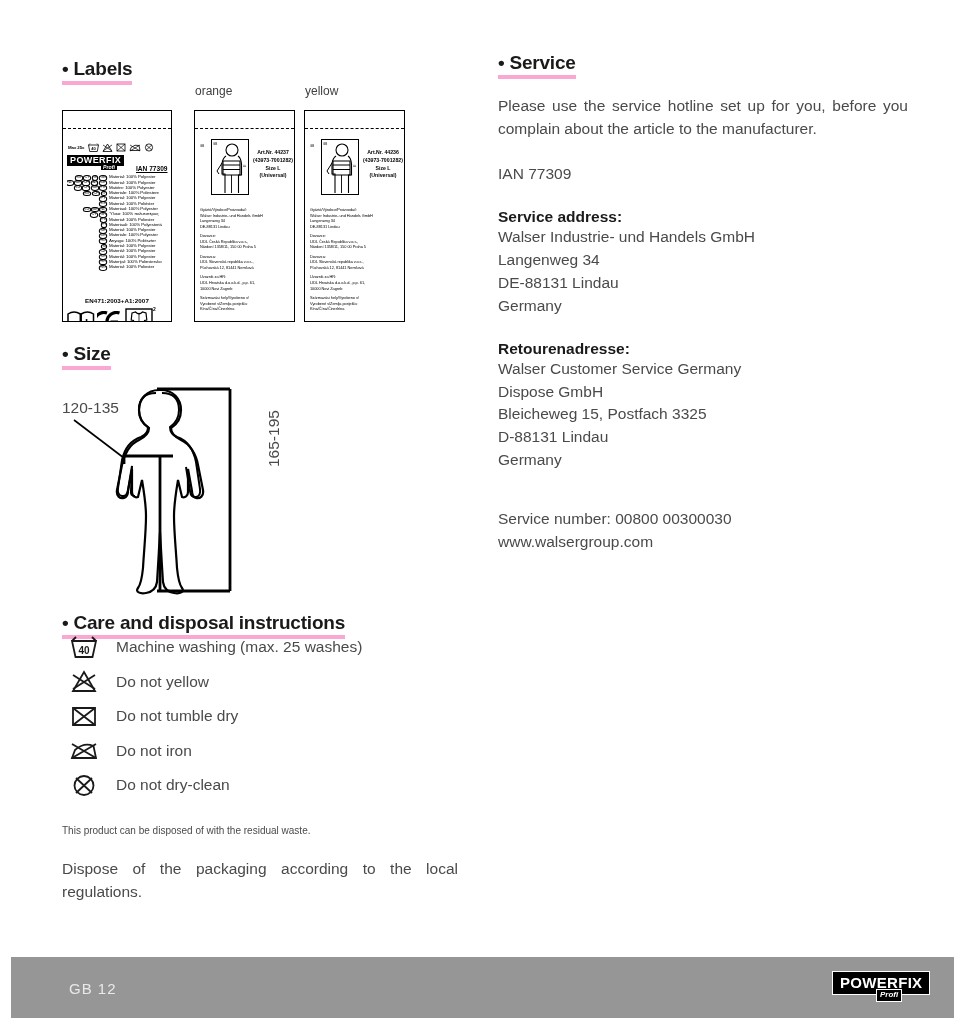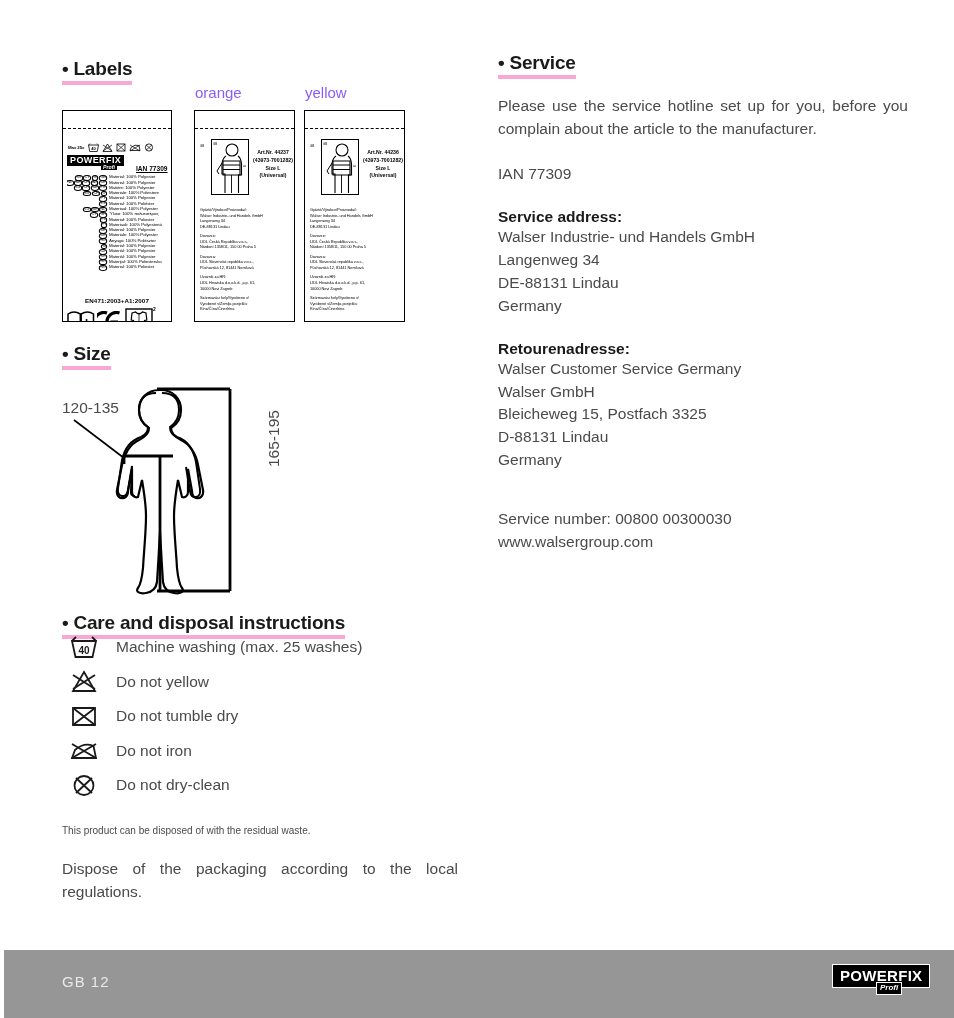--- a/index.html
+++ b/index.html
@@ -57,22 +57,22 @@
   .spacer-md { height: 22px; }
 
   
   .labels-area {
     position: absolute;
     left: 62px; top: 84px;
     width: 410px; height: 250px;
   }
   .color-caption {
     position: absolute;
-    font-size: 15px;
-    color: #8b5cf6;
+    font-size: 12px;
+    color: #404040;
   }
   .label-card {
     position: absolute;
     border: 1px solid #000;
     background: #fff;
     box-sizing: border-box;
     overflow: hidden;
   }
   .fold-line {
     position: absolute;
@@ -265,22 +265,22 @@
     width: 396px;
     font-size: 15.5px;
     line-height: 1.5;
     color: #4a4a4a;
     text-align: justify;
   }
 
   
   .footer {
     position: absolute;
-    left: 4px; right: 0; bottom: 0;
-    height: 68px;
+    left: 11px; right: 0; bottom: 0;
+    height: 61px;
     background: #969696;
   }
   .footer-page {
     position: absolute;
     left: 58px; top: 23px;
     font-size: 15px;
     color: #e9e9e9;
     letter-spacing: 1px;
   }
   .footer-logo {
@@ -701,21 +701,21 @@
     <div class="spacer-md"></div>
     <p class="bold-line">Service address:</p>
     <p class="body-text">Walser Industrie- und Handels GmbH</p>
     <p class="body-text">Langenweg 34</p>
     <p class="body-text">DE-88131 Lindau</p>
     <p class="body-text">Germany</p>
 
     <div class="spacer-md"></div>
     <p class="bold-line">Retourenadresse:</p>
     <p class="body-text">Walser Customer Service Germany</p>
-    <p class="body-text">Walser GmbH</p>
+    <p class="body-text">Dispose GmbH</p>
     <p class="body-text">Bleicheweg 15, Postfach 3325</p>
     <p class="body-text">D-88131 Lindau</p>
     <p class="body-text">Germany</p>
 
     <div class="spacer-md"></div>
     <div class="spacer-sm"></div>
     <p class="body-text">Service number: 00800 00300030</p>
     <p class="body-text">www.walsergroup.com</p>
   </div>
 

